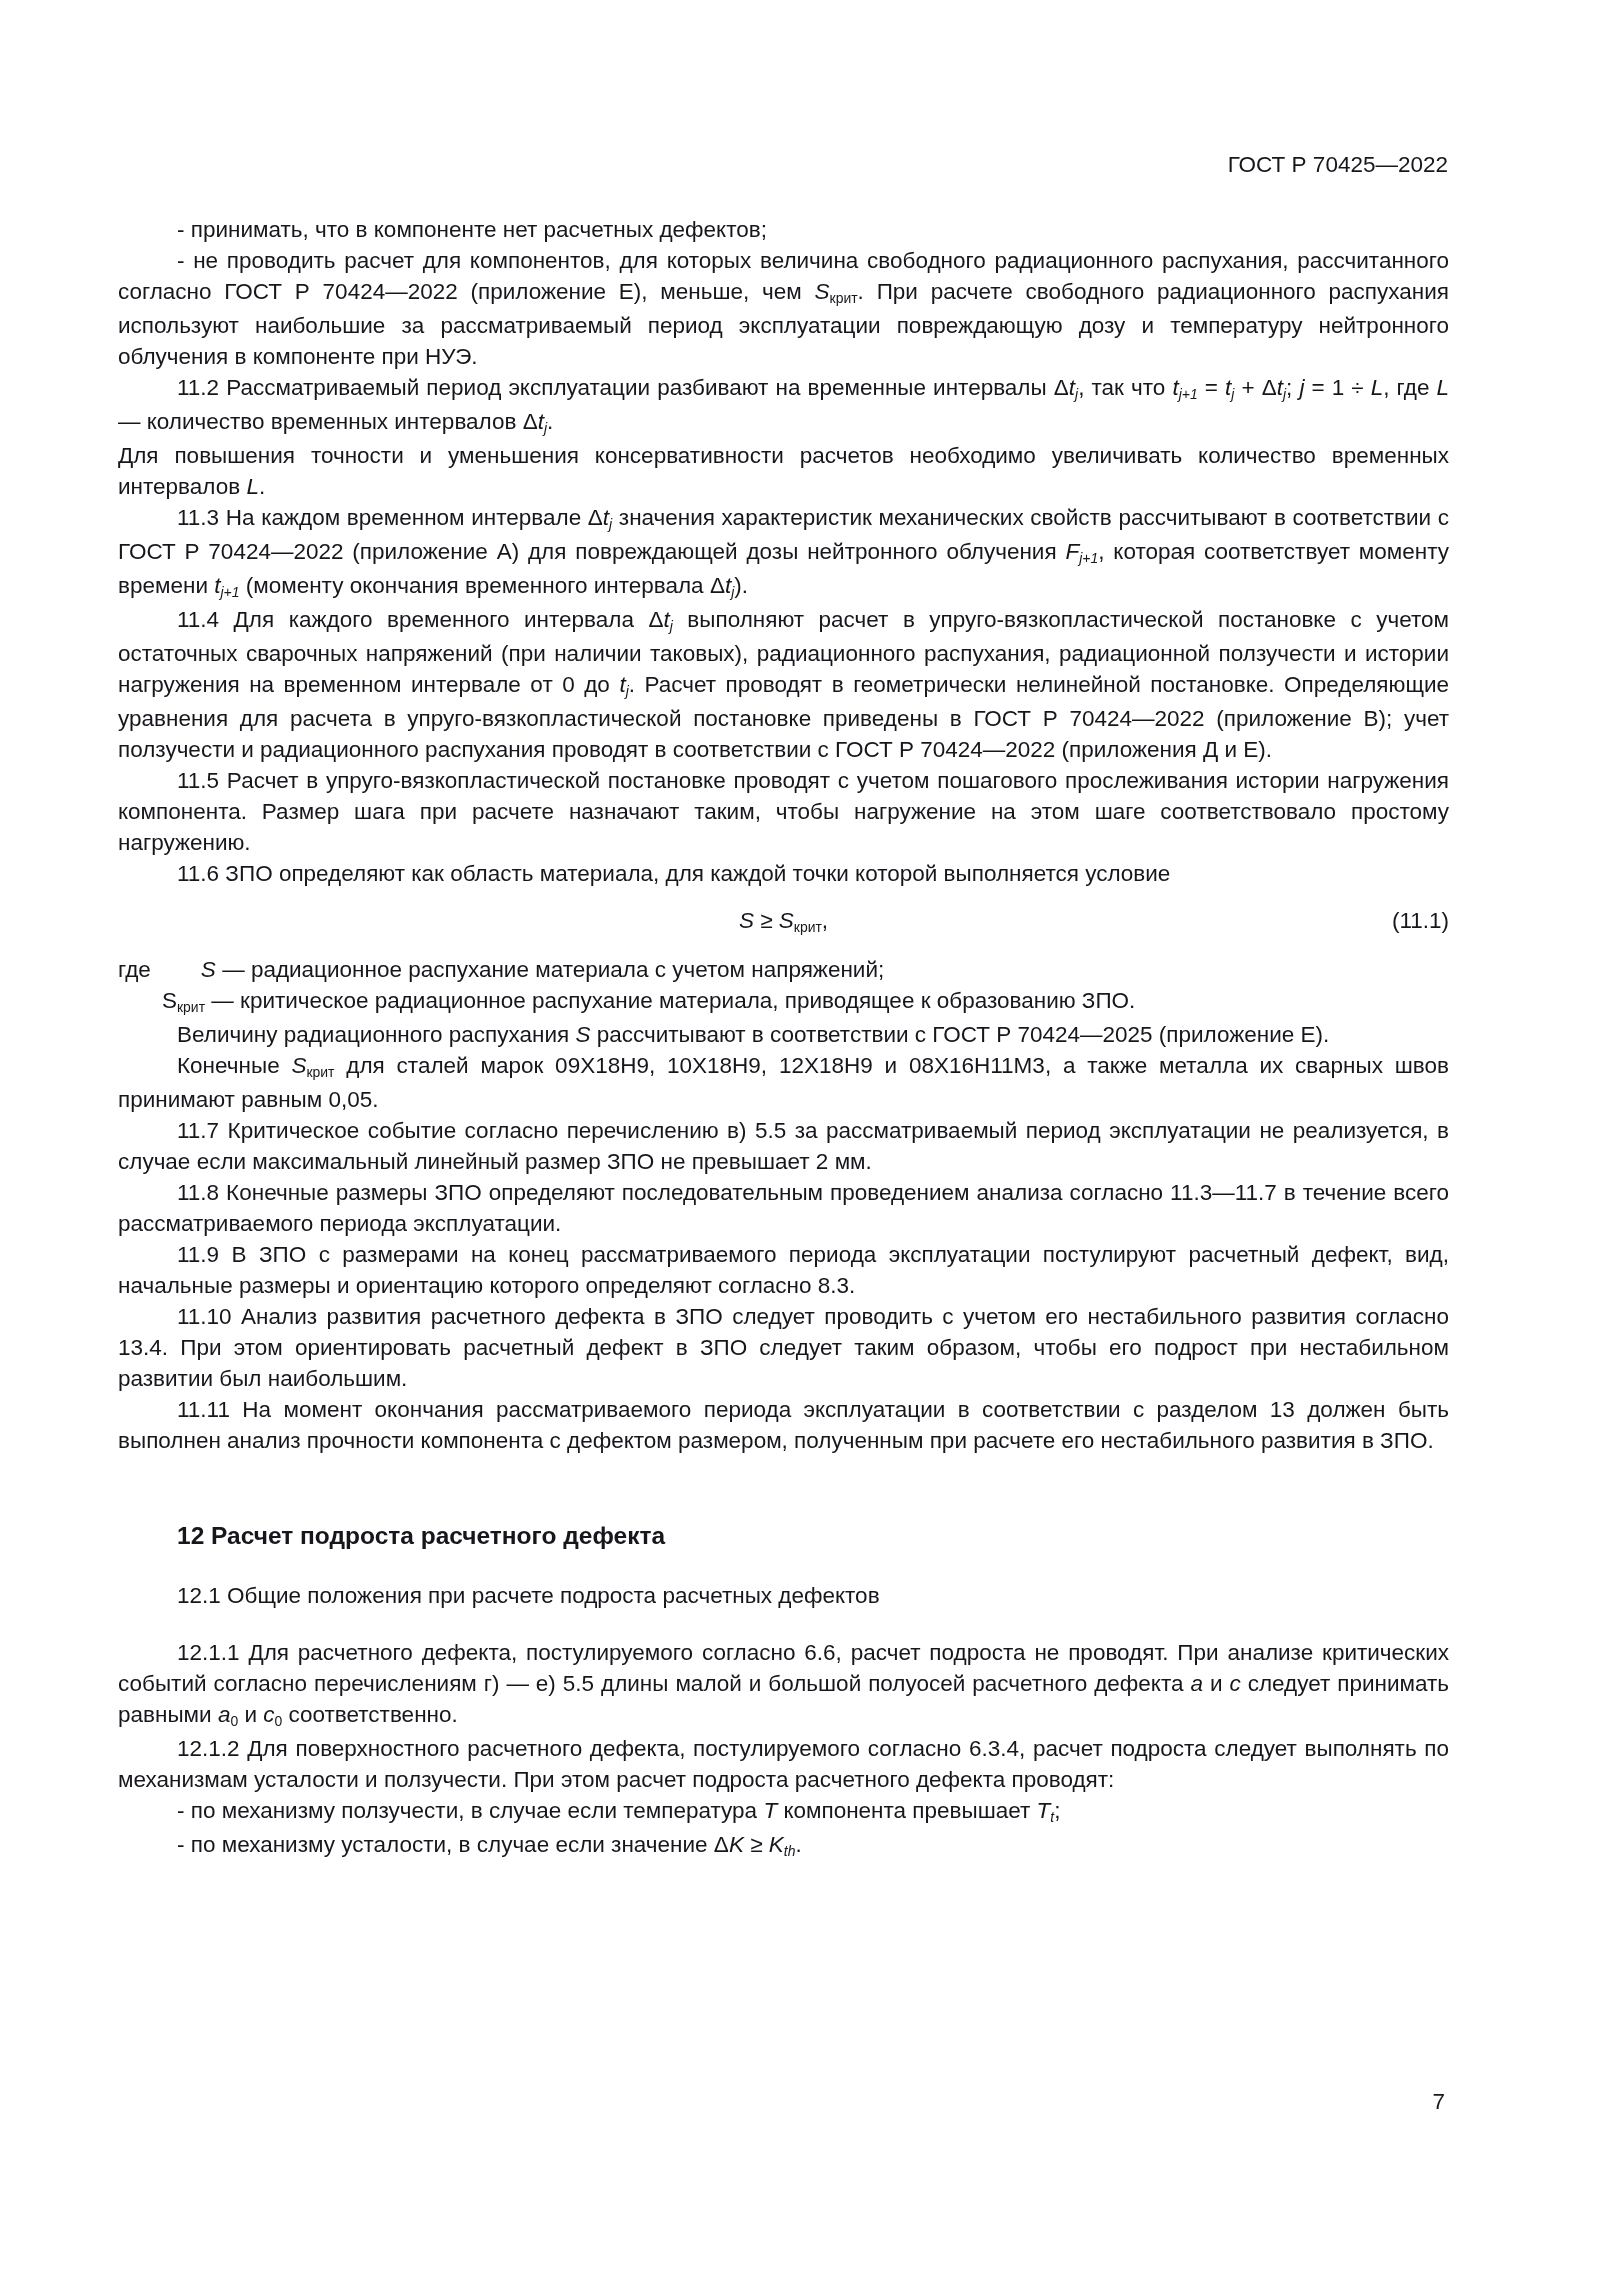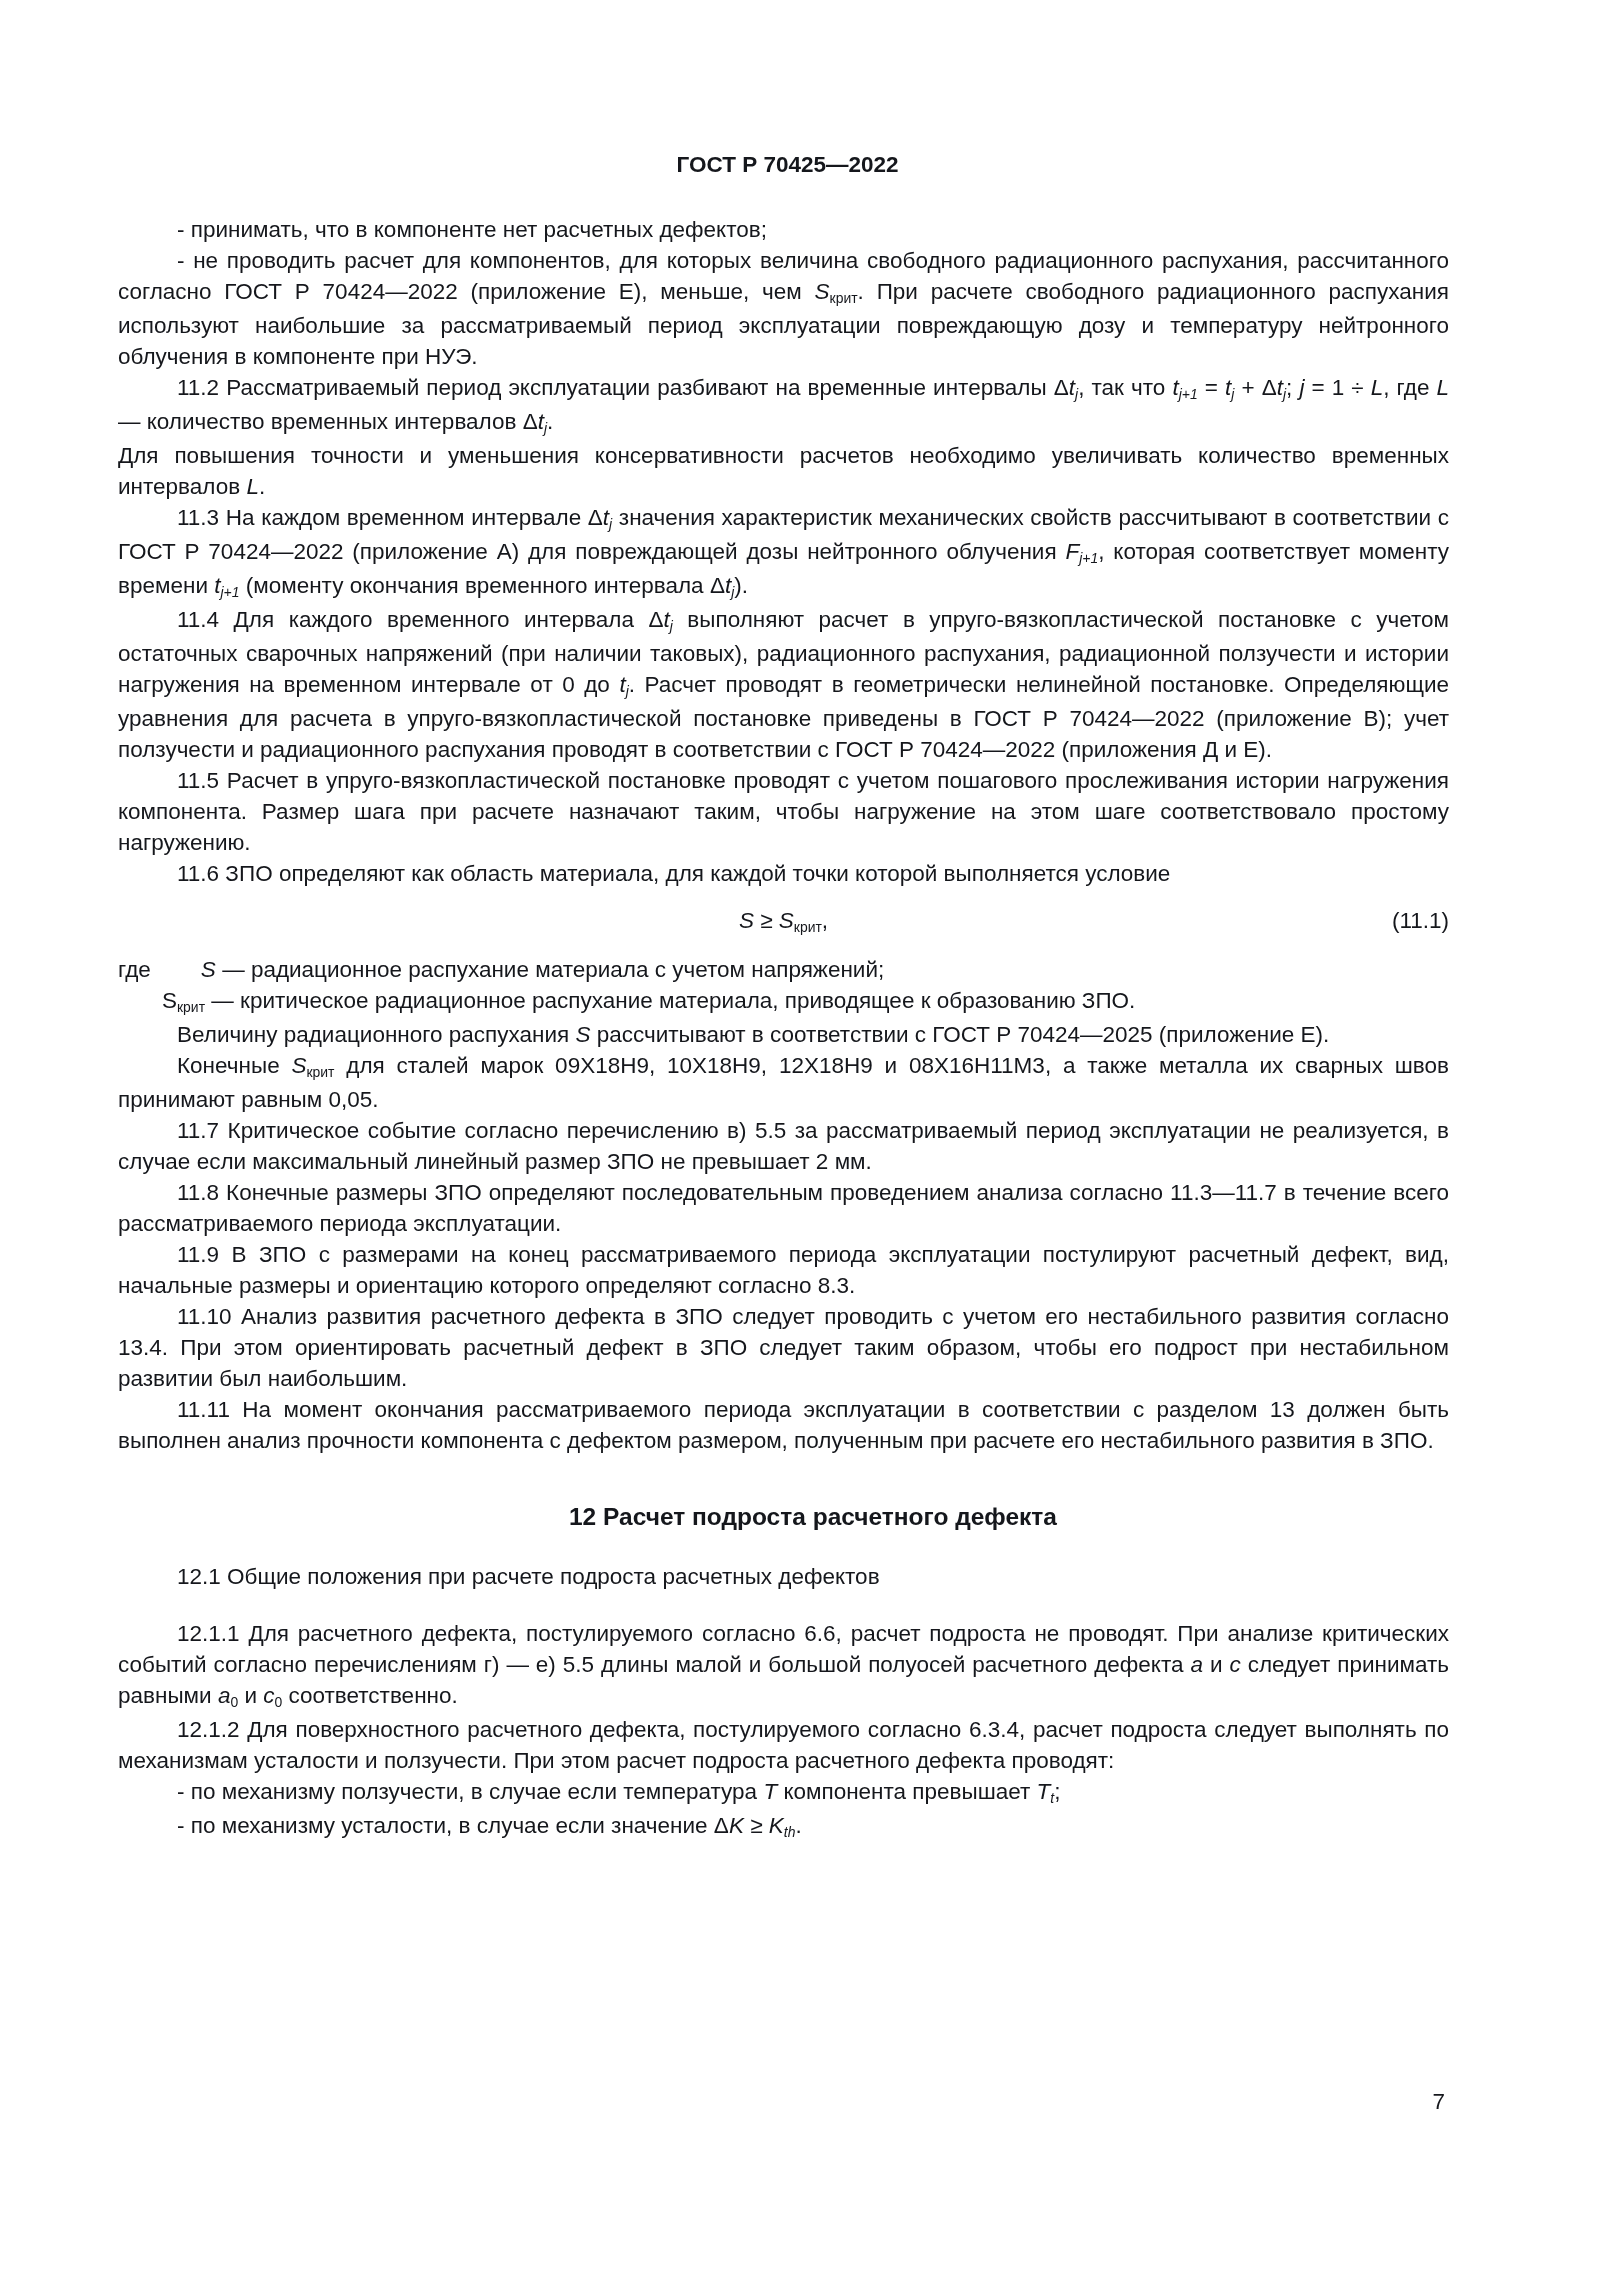--- a/index.html
+++ b/index.html
@@ -16,23 +16,23 @@
     color: #15171c;
     font-family: "Liberation Sans", "DejaVu Sans", sans-serif;
     font-size: 22.5px;
     line-height: 31px;
     overflow: hidden;
   }
   .header {
     position: absolute;
     top: 149px;
     left: 118px;
-    right: 164px;
-    text-align: center;
-    font-weight: bold;
+    right: 173px;
+    text-align: right;
+    font-weight: normal;
   }
   .content {
     position: absolute;
     top: 214px;
     left: 118px;
     right: 172px;
   }
   .footer {
     position: absolute;
     top: 2086px;
@@ -40,23 +40,23 @@
     right: 176px;
     text-align: right;
   }
   .blk { text-align: justify; }
   .p  { text-indent: 59px; }
   .pf { text-indent: 0; }
   .hang { text-indent: 44px; }
   .h1 {
     font-weight: bold;
     font-size: 24.5px;
-    text-align: center;
+    text-align: left;
     text-indent: 59px;
-    margin-top: 45px;
+    margin-top: 64px;
     margin-bottom: 29px;
   }
   .h2 {
     font-weight: normal;
     font-size: 22.5px;
     text-align: left;
     text-indent: 59px;
     margin-bottom: 25.5px;
   }
   .formula {

